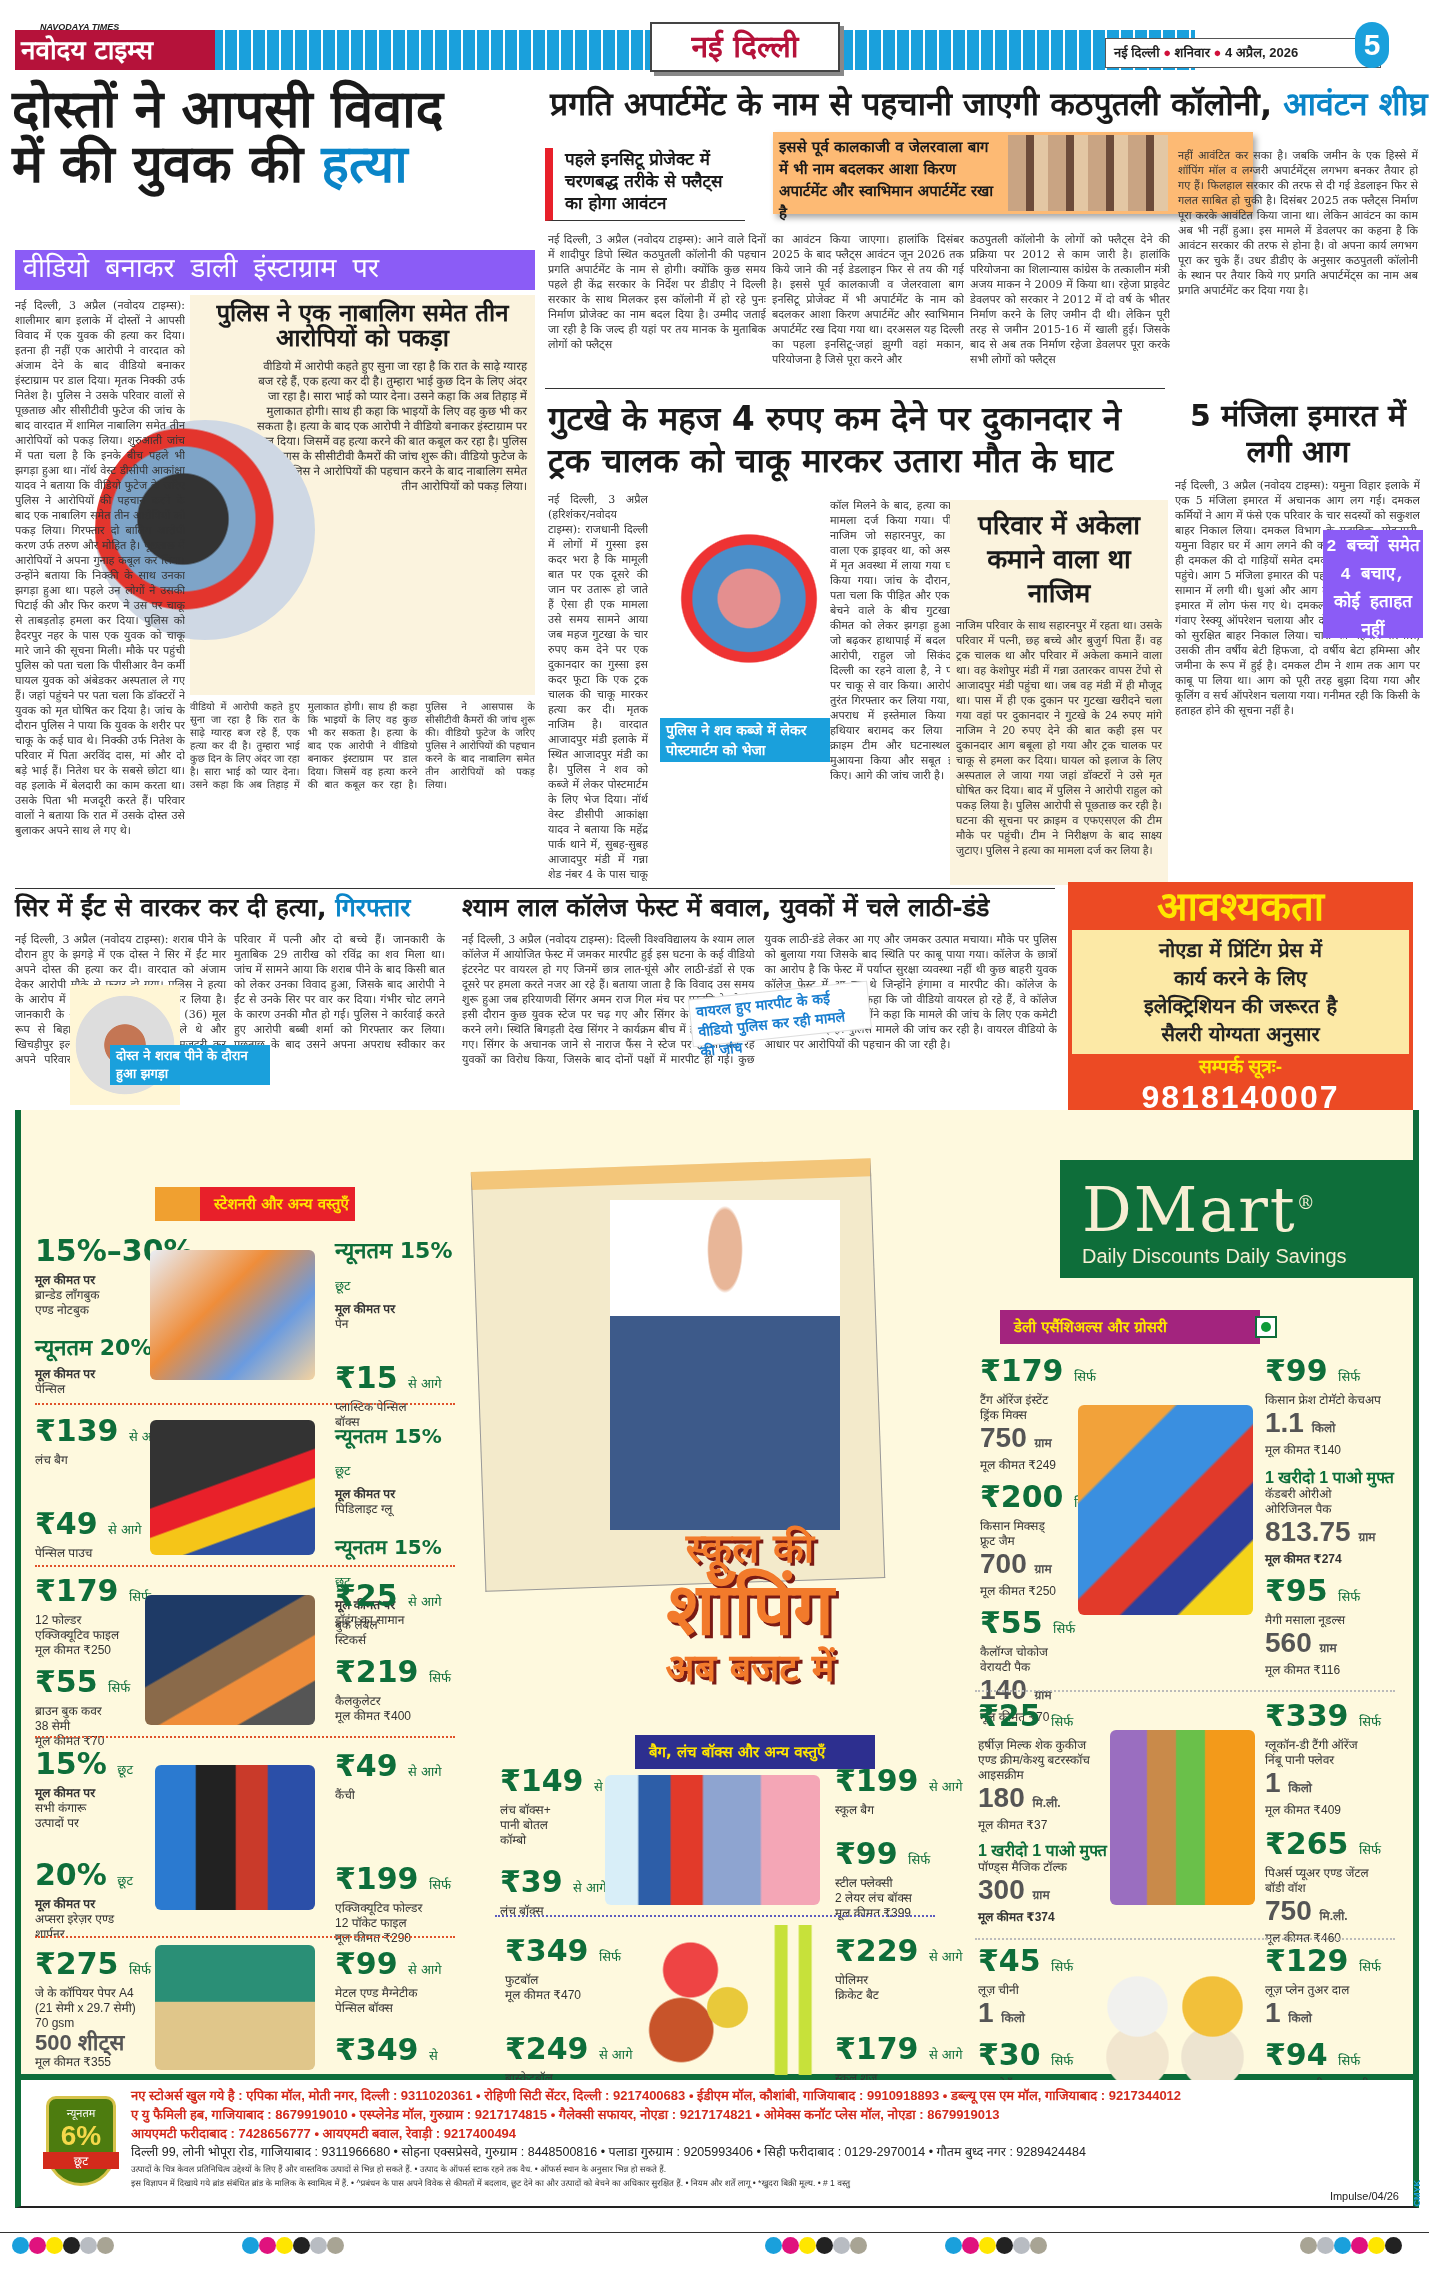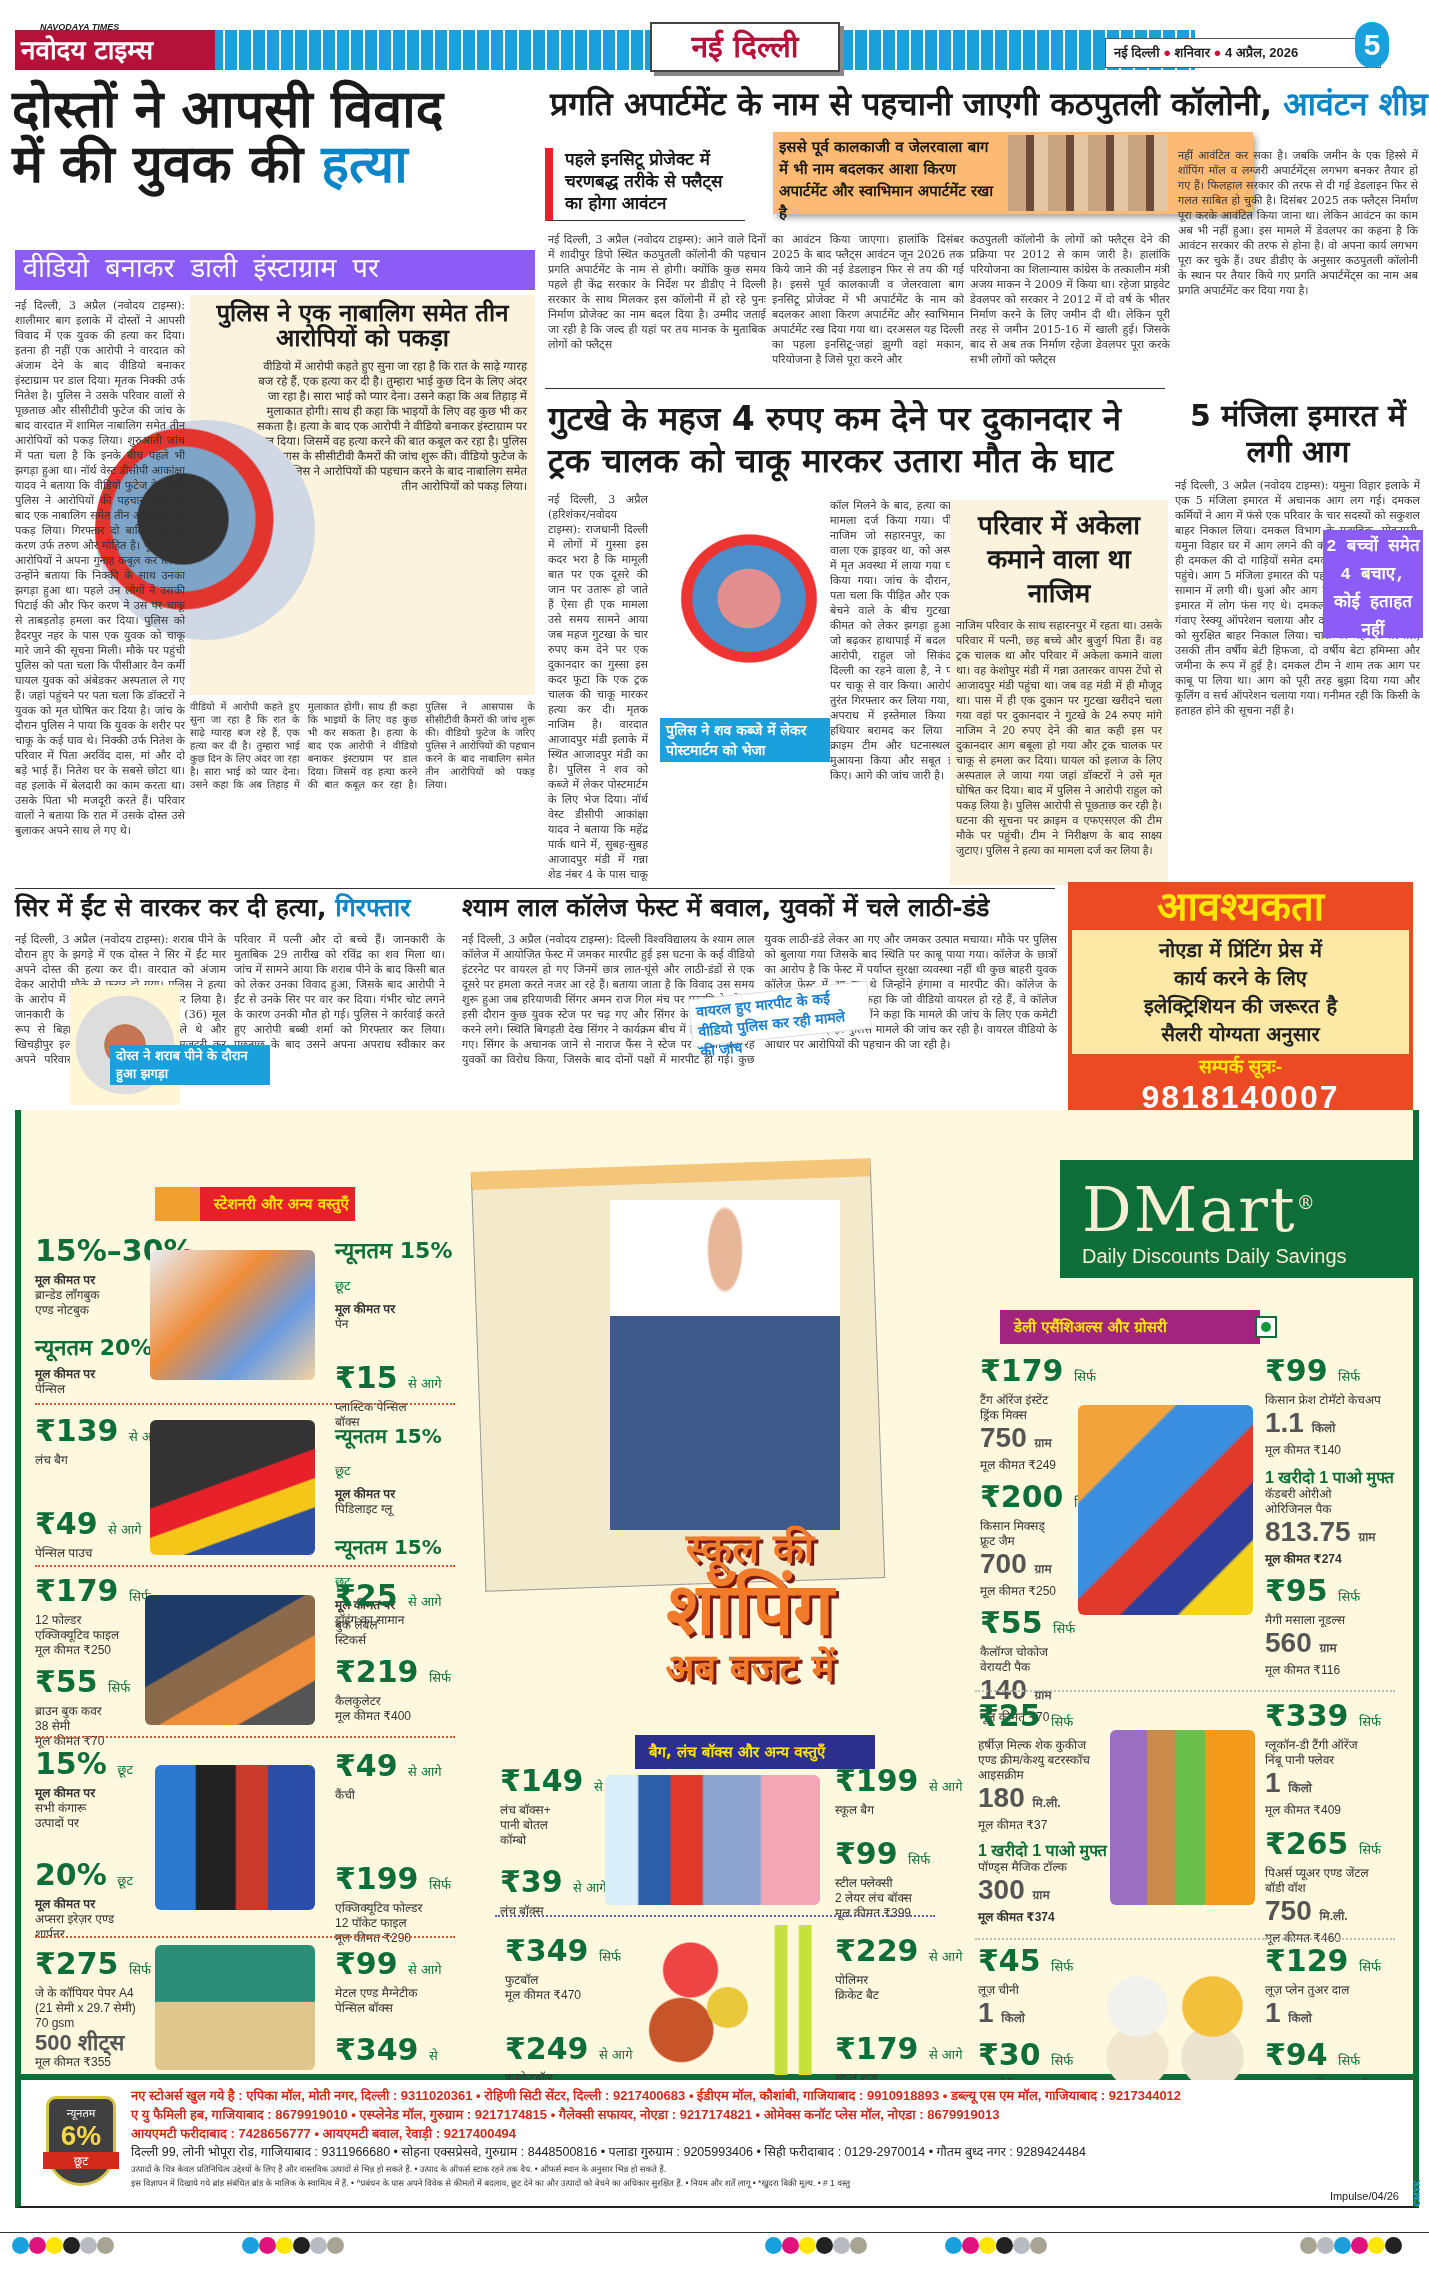--- a/index.html
+++ b/index.html
@@ -344,21 +344,21 @@
 <div class="abs" style="left:1265px;top:1945px;width:150px">
   <div class="price"><span>₹129</span> <small>सिर्फ</small></div>
     <div class="desc">लूज़ प्लेन तुअर दाल</div>
     <div class="big"><span>1</span> <small style="font-size:12px">किलो</small></div>
   <div class="price" style="margin-top:6px"><span>₹94</span> <small>सिर्फ</small></div>
     <div class="desc">लूज़ वान्ड स्टीम बासमती</div>
     <div class="desc"><span>चावल</span> <b style="font-size:22px;color:#555">1</b> <span>किलो</span></div>
 </div>
 
 <div class="abs foot">
-  <div style="position:absolute;left:25px;top:16px;width:70px;height:90px;background:#404040;border:3px solid #d6c34a;border-radius:10px 10px 35px 35px;color:#fff;text-align:center">
+  <div style="position:absolute;left:25px;top:16px;width:70px;height:90px;background:#4d7c0f;border:3px solid #d6c34a;border-radius:10px 10px 35px 35px;color:#fff;text-align:center">
     <div style="font-size:11px;margin-top:6px">न्यूनतम</div>
     <div style="font-size:28px;font-weight:bold;color:#f5d84a">6%</div>
     <div style="font-size:12px;background:#d32a1c;margin:0 -6px">छूट</div>
   </div>
   <div style="position:absolute;left:110px;top:6px;width:1290px">
     <div class="fred">नए स्टोअर्स खुल गये है : एपिका मॉल, मोती नगर, दिल्ली : 9311020361 • रोहिणी सिटी सेंटर, दिल्ली : 9217400683 • ईडीएम मॉल, कौशांबी, गाजियाबाद : 9910918893 • डब्ल्यू एस एम मॉल, गाजियाबाद : 9217344012</div>
     <div class="fred">ए यु फैमिली हब, गाजियाबाद : 8679919010 • एस्प्लेनेड मॉल, गुरुग्राम : 9217174815 • गैलेक्सी सफायर, नोएडा : 9217174821 • ओमेक्स कनॉट प्लेस मॉल, नोएडा : 8679919013</div>
     <div class="fred">आयएमटी फरीदाबाद : 7428656777 • आयएमटी बवाल, रेवाड़ी : 9217400494</div>
     <div class="fblk">दिल्ली 99, लोनी भोपूरा रोड, गाजियाबाद : 9311966680 • सोहना एक्सप्रेसवे, गुरुग्राम : 8448500816 • पलाडा गुरुग्राम : 9205993406 • सिही फरीदाबाद : 0129-2970014 • गौतम बुध्द नगर : 9289424484</div>
     <div class="fsm">उत्पादों के चित्र केवल प्रतिनिधित्व उद्देश्यों के लिए हैं और वास्तविक उत्पादों से भिन्न हो सकते हैं. • उत्पाद के ऑफर्स स्टाक रहने तक वैध. • ऑफर्स स्थान के अनुसार भिन्न हो सकते हैं.</div>

